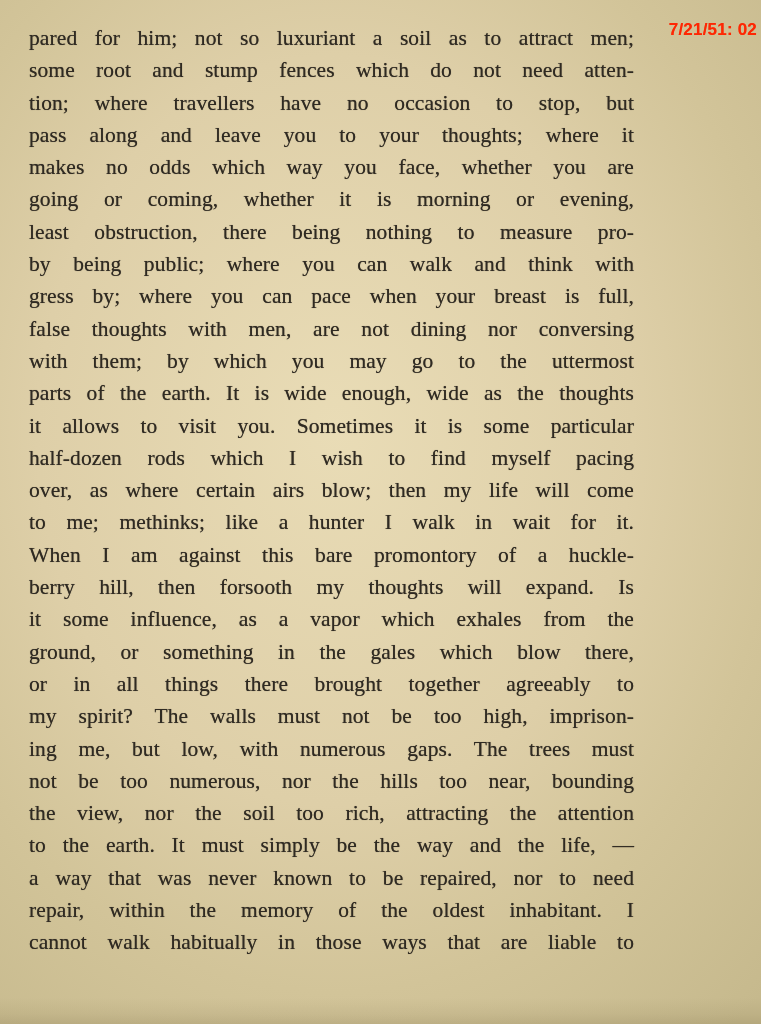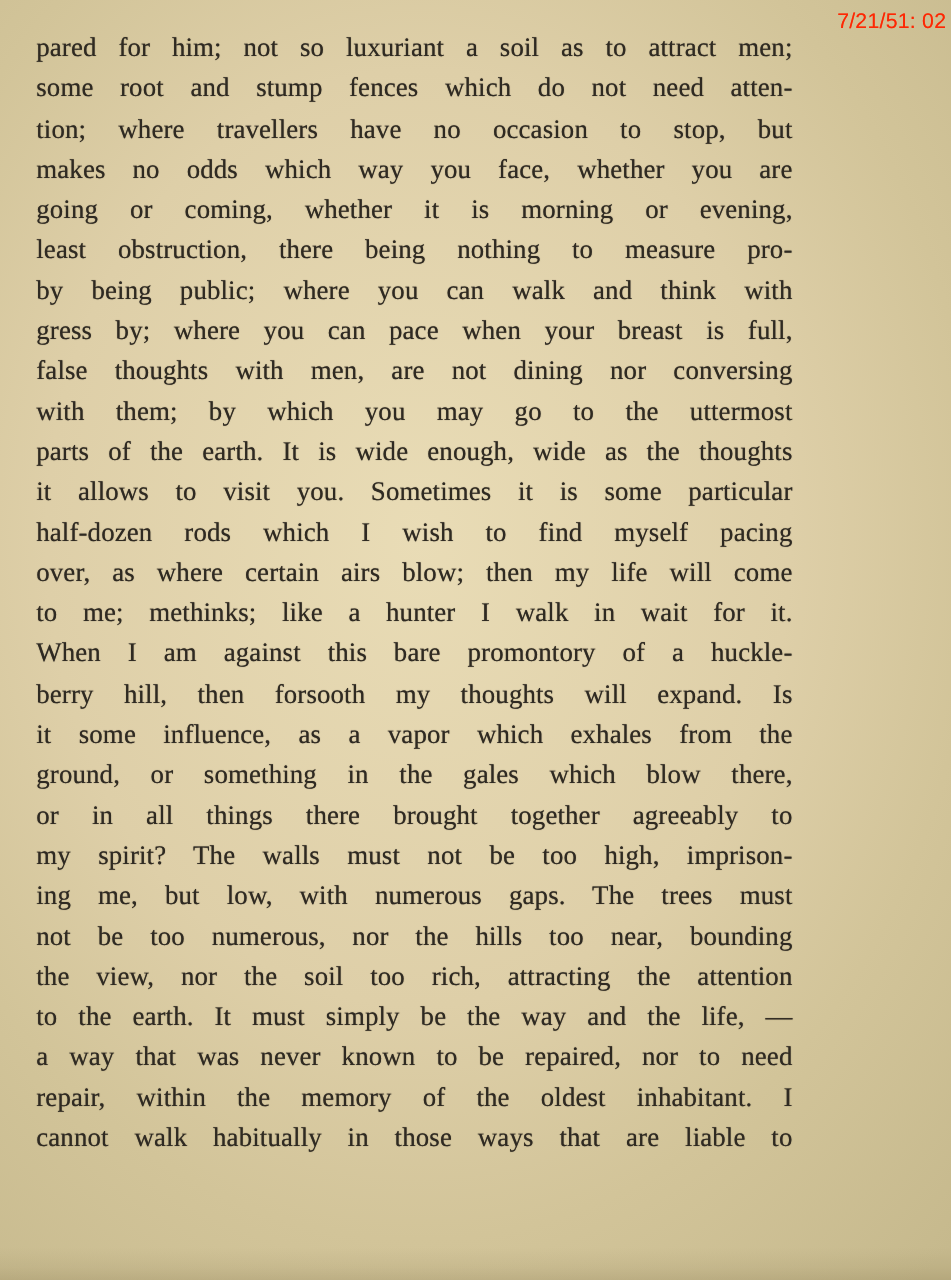--- a/index.html
+++ b/index.html
@@ -35,40 +35,41 @@
   .line {
     height: 32.3px;
     line-height: 32.3px;
     text-align: justify;
     text-align-last: justify;
     white-space: nowrap;
     letter-spacing: 0.1px;
   }
   .timestamp {
     position: absolute;
-    top: 7px;
+    top: 20px;
     right: 4px;
     color: var(--stamp);
     font-family: "Liberation Sans", "DejaVu Sans", sans-serif;
-    font-weight: normal;
+    font-weight: bold;
     font-size: 17px;
     letter-spacing: 0.2px;
     text-shadow: 0 0 0.5px rgba(254,39,3,0.6);
     text-align: center;
   }
 </style>
 </head>
 <body>
 
 <div class="page">
   <div class="timestamp">7/21/51: 02</div>
   <div class="text-block">
       <div class="line">pared for him; not so luxuriant a soil as to attract men;</div>
       <div class="line">some root and stump fences which do not need atten-</div>
       <div class="line">tion; where travellers have no occasion to stop, but</div>
+      <div class="line">pass along and leave you to your thoughts; where it</div>
       <div class="line">makes no odds which way you face, whether you are</div>
       <div class="line">going or coming, whether it is morning or evening,</div>
       <div class="line">least obstruction, there being nothing to measure pro-</div>
       <div class="line">by being public; where you can walk and think with</div>
       <div class="line">gress by; where you can pace when your breast is full,</div>
       <div class="line">false thoughts with men, are not dining nor conversing</div>
       <div class="line">with them; by which you may go to the uttermost</div>
       <div class="line">parts of the earth. It is wide enough, wide as the thoughts</div>
       <div class="line">it allows to visit you. Sometimes it is some particular</div>
       <div class="line">half-dozen rods which I wish to find myself pacing</div>

